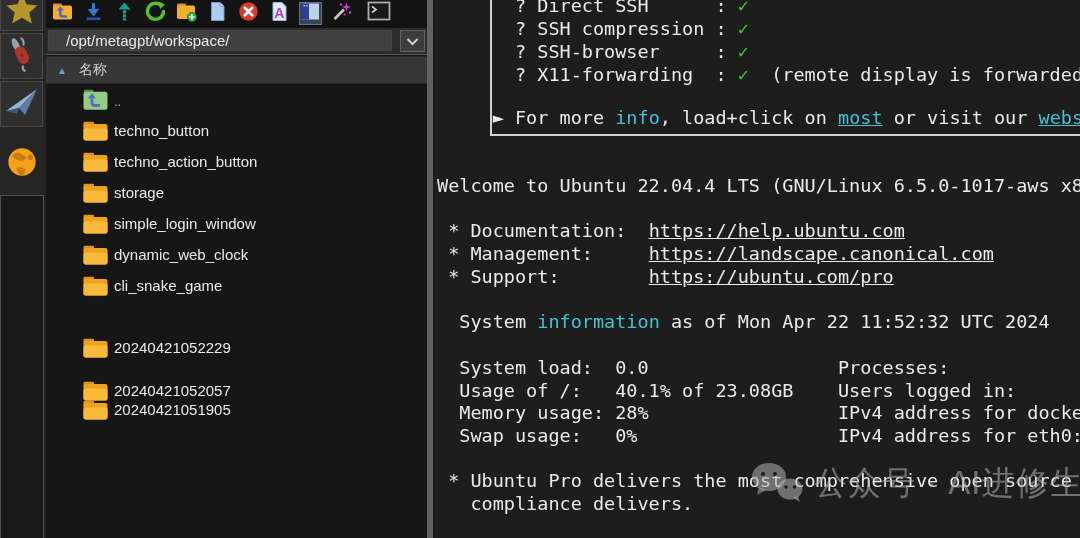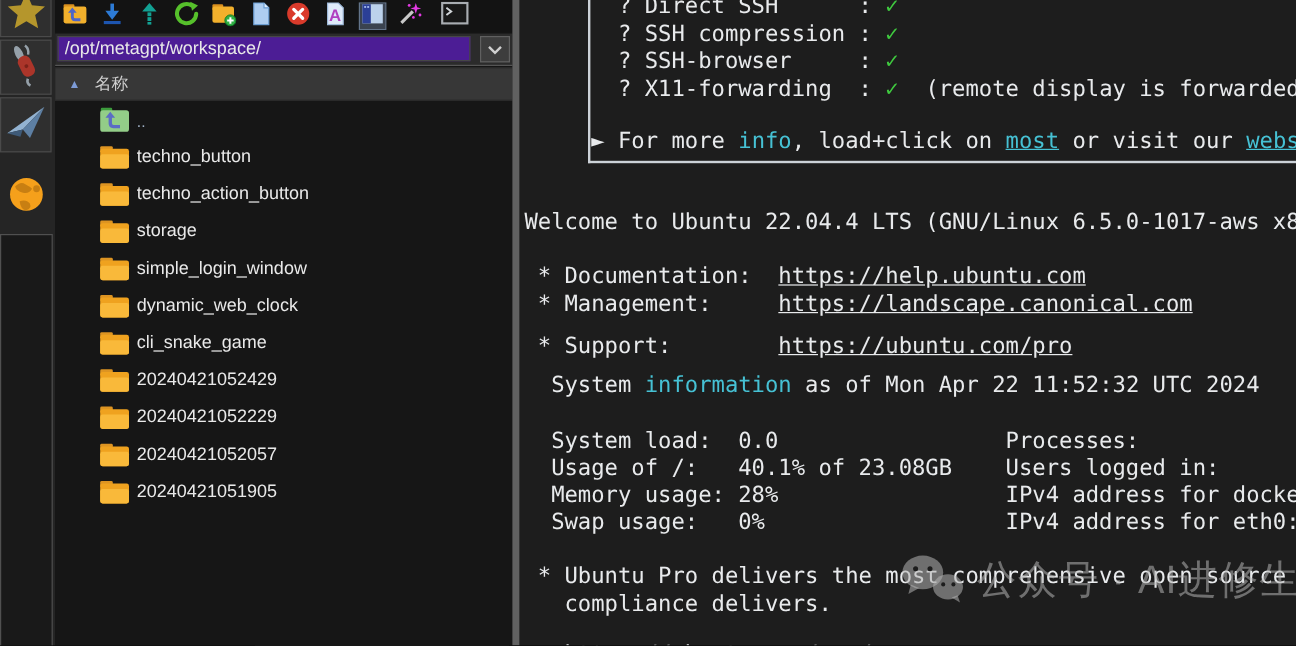--- a/index.html
+++ b/index.html
@@ -16,23 +16,23 @@
 
   
   .filepanel{position:absolute;left:46px;top:0;width:381px;height:538px;background:#161616;}
   .toolbar{position:absolute;left:0;top:0;width:100%;height:27px;background:#131313;
            display:flex;align-items:center;padding-left:6px;box-sizing:border-box;}
   .tbtn{width:21px;height:21px;margin-right:10px;display:flex;align-items:center;justify-content:center;flex:0 0 auto;}
   .tbtn.selected{background:#3a4350;outline:1px solid #63748a;}
   .tbtn.spaced{margin-left:6px;}
   .pathrow{position:absolute;left:0;top:28px;width:100%;height:27px;background:#2b2b2b;
            border-bottom:1px solid #555;box-sizing:border-box;}
-  .path-input{position:absolute;left:2px;top:2px;width:344px;height:21px;background:#4c1d95;
+  .path-input{position:absolute;left:2px;top:2px;width:344px;height:21px;background:#404040;
               color:#e8e8e8;border:1px solid #464646;font-family:"Liberation Sans",sans-serif;
-              font-size:15px;padding:0 5px;box-sizing:border-box;}
+              font-size:15px;padding:0 17px;box-sizing:border-box;}
   .path-drop{position:absolute;left:354px;top:2px;width:25px;height:22px;background:#3d3d3d;
              border:1px solid #606060;display:flex;align-items:center;justify-content:center;
              box-sizing:border-box;padding:0;}
   .listheader{position:absolute;left:0;top:56px;width:100%;height:28px;background:#373737;
               border-top:1px solid #282828;border-bottom:1px solid #2a2a2a;color:#cfcfcf;
               font-size:14px;display:flex;align-items:center;box-sizing:border-box;}
   .sort{color:#7d9bd6;font-size:10px;margin:0 12px 0 11px;}
   .filelist{position:absolute;left:0;top:85px;width:100%;bottom:0;}
   .frow{position:absolute;left:0;width:100%;height:31px;}
   .frow .ficon{position:absolute;left:36px;top:3px;width:27px;height:24px;}
@@ -242,37 +242,29 @@
           <span class="flabel">dynamic_web_clock</span>
         </div>
         <div class="frow" style="top: 186px;">
           <span class="ficon"><svg width="27" height="24" viewBox="0 0 27 24">
               <rect x="1.5" y="2.8" width="10.5" height="5.5" rx="1.2" fill="#dd9422"></rect>
               <rect x="1.5" y="5" width="24" height="16.5" rx="2" fill="#efa21f"></rect>
               <rect x="1.5" y="9.5" width="24" height="12" rx="2" fill="#f9b93a"></rect>
             </svg></span>
           <span class="flabel">cli_snake_game</span>
         </div>
-        <div class="frow" style="top: 217px;">
-          <span class="ficon"><svg width="27" height="24" viewBox="0 0 27 24">
-              <rect x="1.5" y="2.8" width="10.5" height="5.5" rx="1.2" fill="#dd9422"></rect>
-              <rect x="1.5" y="5" width="24" height="16.5" rx="2" fill="#efa21f"></rect>
-              <rect x="1.5" y="9.5" width="24" height="12" rx="2" fill="#f9b93a"></rect>
-            </svg></span>
-          <span class="flabel">20240421052429</span>
-        </div>
         <div class="frow" style="top: 248px;">
           <span class="ficon"><svg width="27" height="24" viewBox="0 0 27 24">
               <rect x="1.5" y="2.8" width="10.5" height="5.5" rx="1.2" fill="#dd9422"></rect>
               <rect x="1.5" y="5" width="24" height="16.5" rx="2" fill="#efa21f"></rect>
               <rect x="1.5" y="9.5" width="24" height="12" rx="2" fill="#f9b93a"></rect>
             </svg></span>
           <span class="flabel">20240421052229</span>
         </div>
-        <div class="frow" style="top: 279px;">
+        <div class="frow" style="top: 291px;">
           <span class="ficon"><svg width="27" height="24" viewBox="0 0 27 24">
               <rect x="1.5" y="2.8" width="10.5" height="5.5" rx="1.2" fill="#dd9422"></rect>
               <rect x="1.5" y="5" width="24" height="16.5" rx="2" fill="#efa21f"></rect>
               <rect x="1.5" y="9.5" width="24" height="12" rx="2" fill="#f9b93a"></rect>
             </svg></span>
           <span class="flabel">20240421052057</span>
         </div>
         <div class="frow" style="top: 310px;">
           <span class="ficon"><svg width="27" height="24" viewBox="0 0 27 24">
               <rect x="1.5" y="2.8" width="10.5" height="5.5" rx="1.2" fill="#dd9422"></rect>
@@ -290,21 +282,21 @@
     <div class="banner-box"></div>
 
     <div class="tline" style="top: -6px;"><span>       ? Direct SSH      : </span><span class="green">✓</span></div>
       <div class="tline" style="top: 17px;"><span>       ? SSH compression : </span><span class="green">✓</span></div>
       <div class="tline" style="top: 40px;"><span>       ? SSH-browser     : </span><span class="green">✓</span></div>
       <div class="tline" style="top: 63px;"><span>       ? X11-forwarding  : </span><span class="green">✓</span><span>  (remote display is forwarded through SSH)</span></div>
       <div class="tline" style="top: 106px;"><span>     ► For more </span><span class="cyan">info</span><span>, load+click on </span><span class="cyanlink">most</span><span> or visit our </span><span class="cyanlink">website</span></div>
       <div class="tline" style="top: 174px;"><span>Welcome to Ubuntu 22.04.4 LTS (GNU/Linux 6.5.0-1017-aws x86_64)</span></div>
       <div class="tline" style="top: 219px;"><span> * Documentation:  </span><span class="link">https://help.ubuntu.com</span></div>
       <div class="tline" style="top: 242px;"><span> * Management:     </span><span class="link">https://landscape.canonical.com</span></div>
-      <div class="tline" style="top: 265px; margin-top: 12px;"><span> * Support:        </span><span class="link">https://ubuntu.com/pro</span></div>
+      <div class="tline" style="top: 265px;"><span> * Support:        </span><span class="link">https://ubuntu.com/pro</span></div>
       <div class="tline" style="top: 310px;"><span>  System </span><span class="cyan">information</span><span> as of Mon Apr 22 11:52:32 UTC 2024</span></div>
       <div class="tline" style="top: 356px;"><span>  System load:  0.0                 Processes:</span></div>
       <div class="tline" style="top: 379px;"><span>  Usage of /:   40.1% of 23.08GB    Users logged in:</span></div>
       <div class="tline" style="top: 401px;"><span>  Memory usage: 28%                 IPv4 address for docker0:</span></div>
       <div class="tline" style="top: 424px;"><span>  Swap usage:   0%                  IPv4 address for eth0:</span></div>
       <div class="tline" style="top: 469px;"><span> * Ubuntu Pro delivers the most comprehensive open source security and</span></div>
       <div class="tline" style="top: 492px;"><span>   compliance delivers.</span></div>
       <div class="tline" style="top: 534px;"><span>   </span><span class="link">https://ubuntu.com/aws/pro</span></div>
       <div class="watermark">
       <svg width="56" height="46" viewBox="0 0 56 46">

